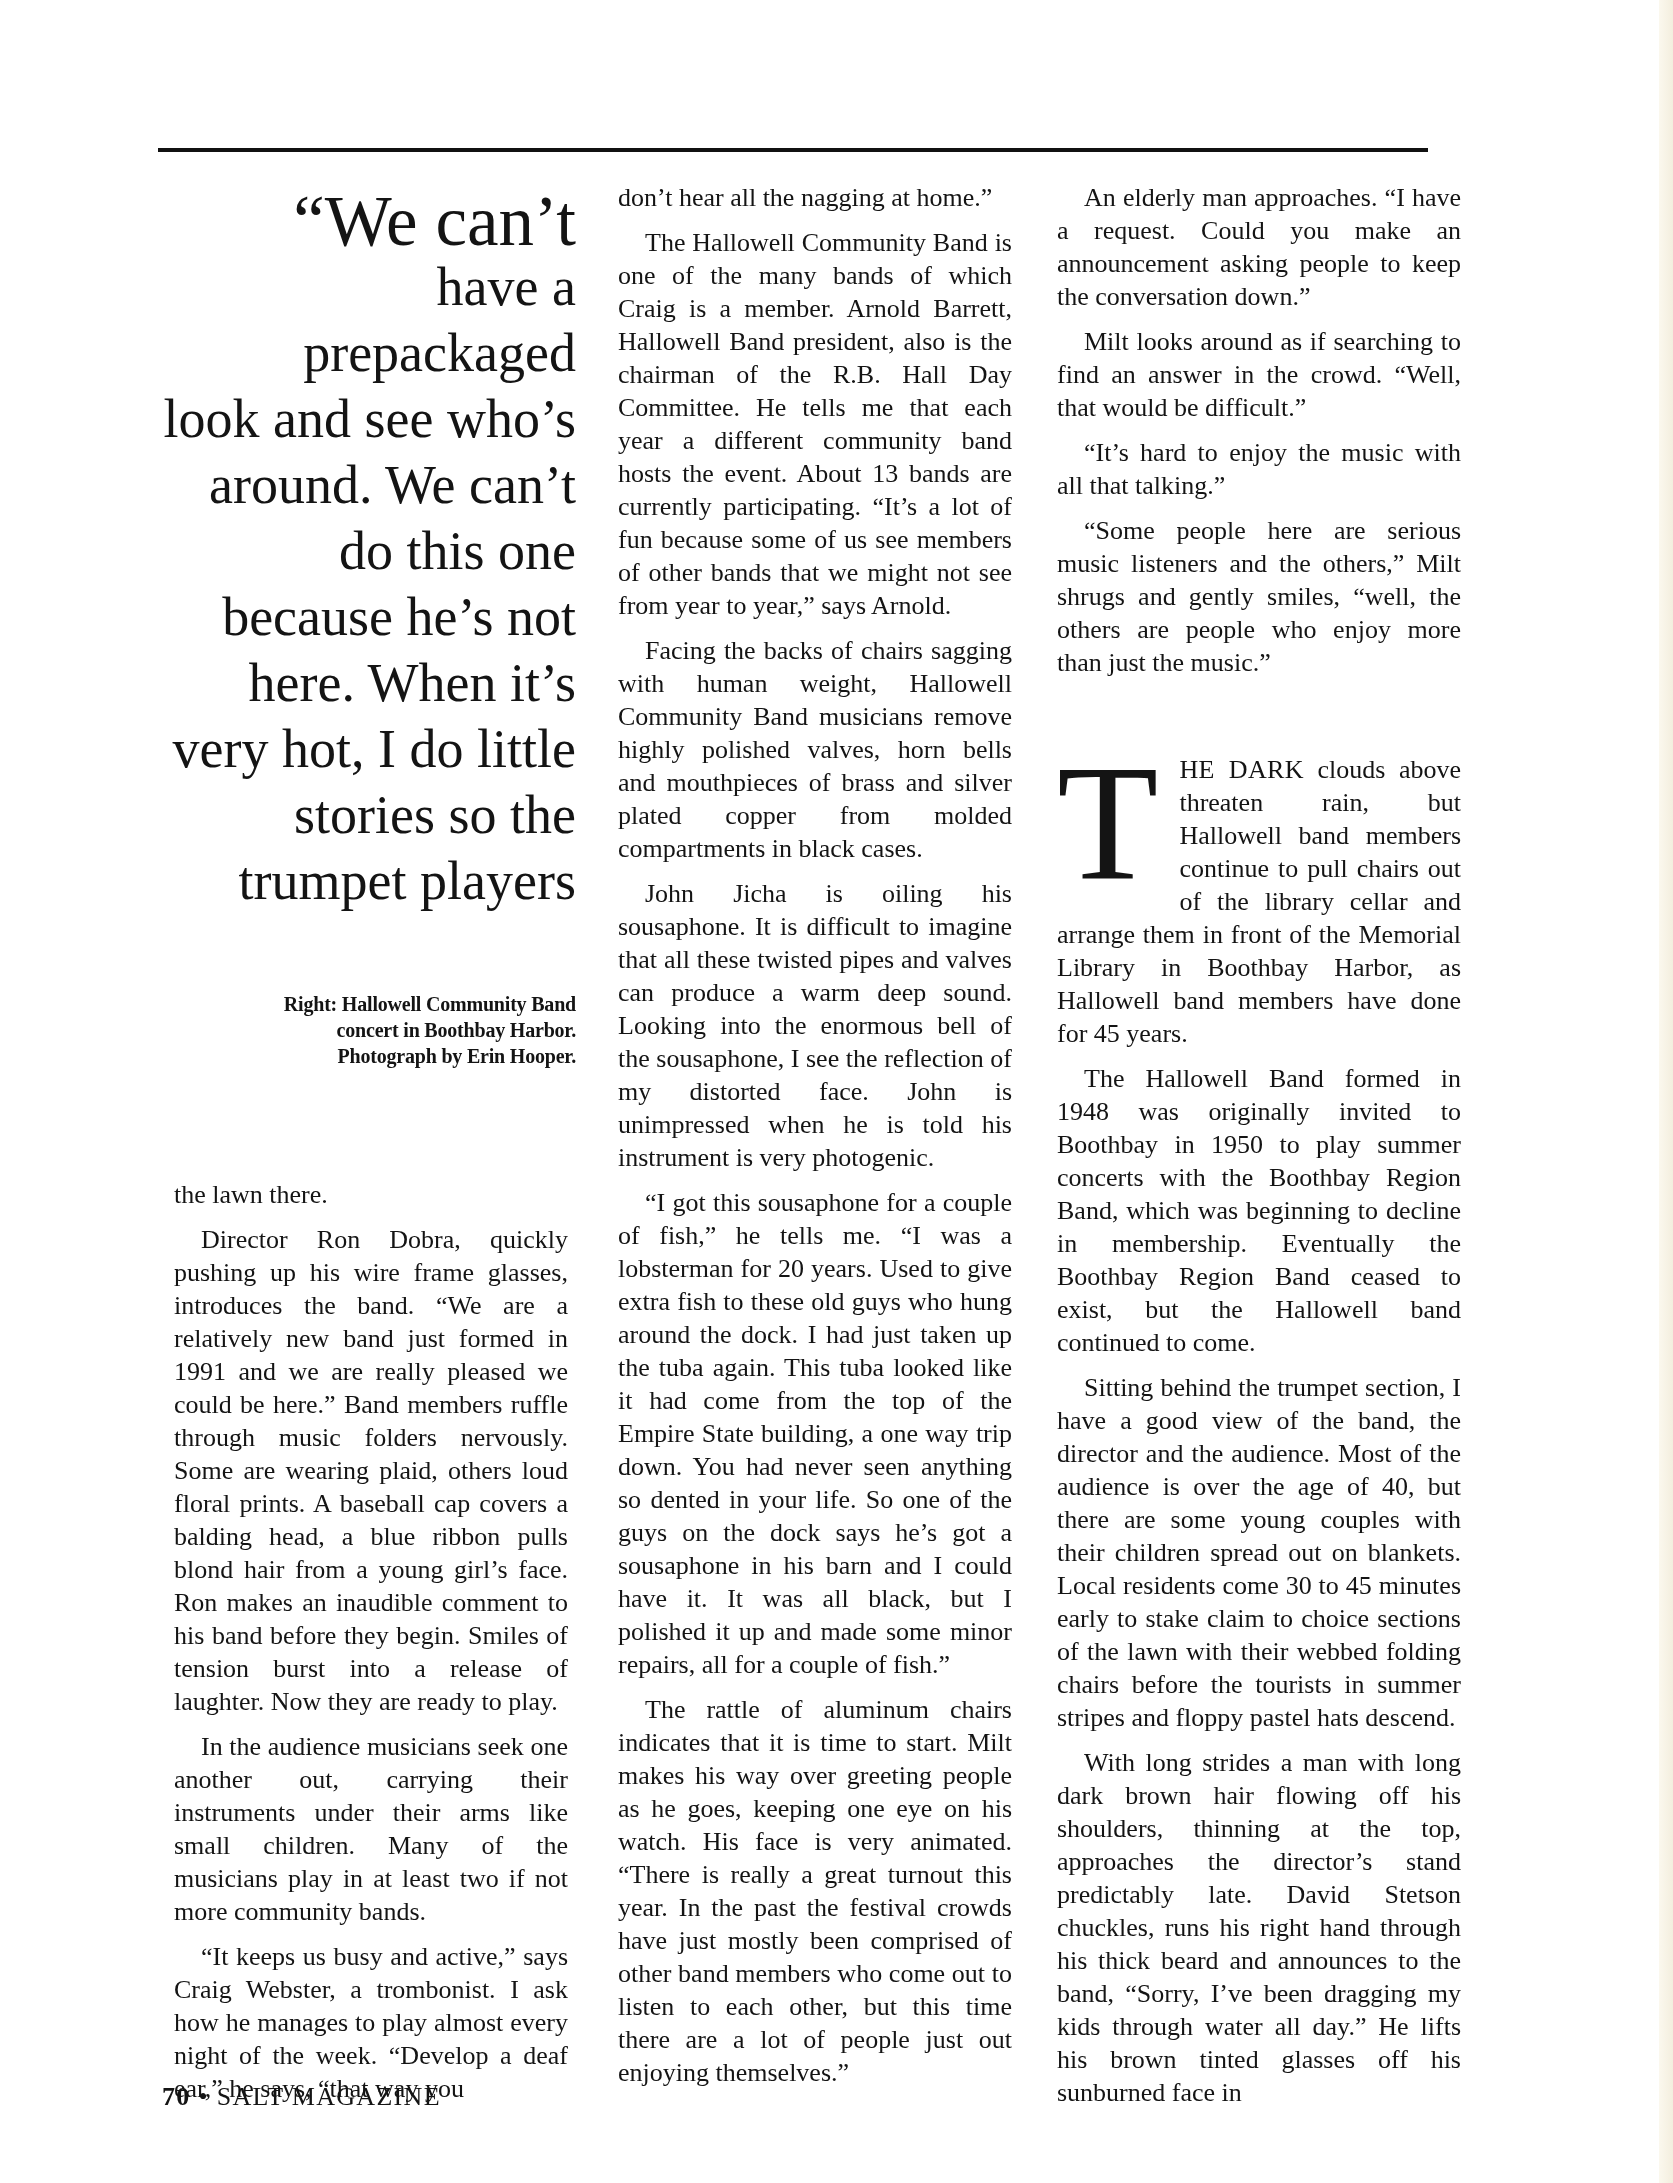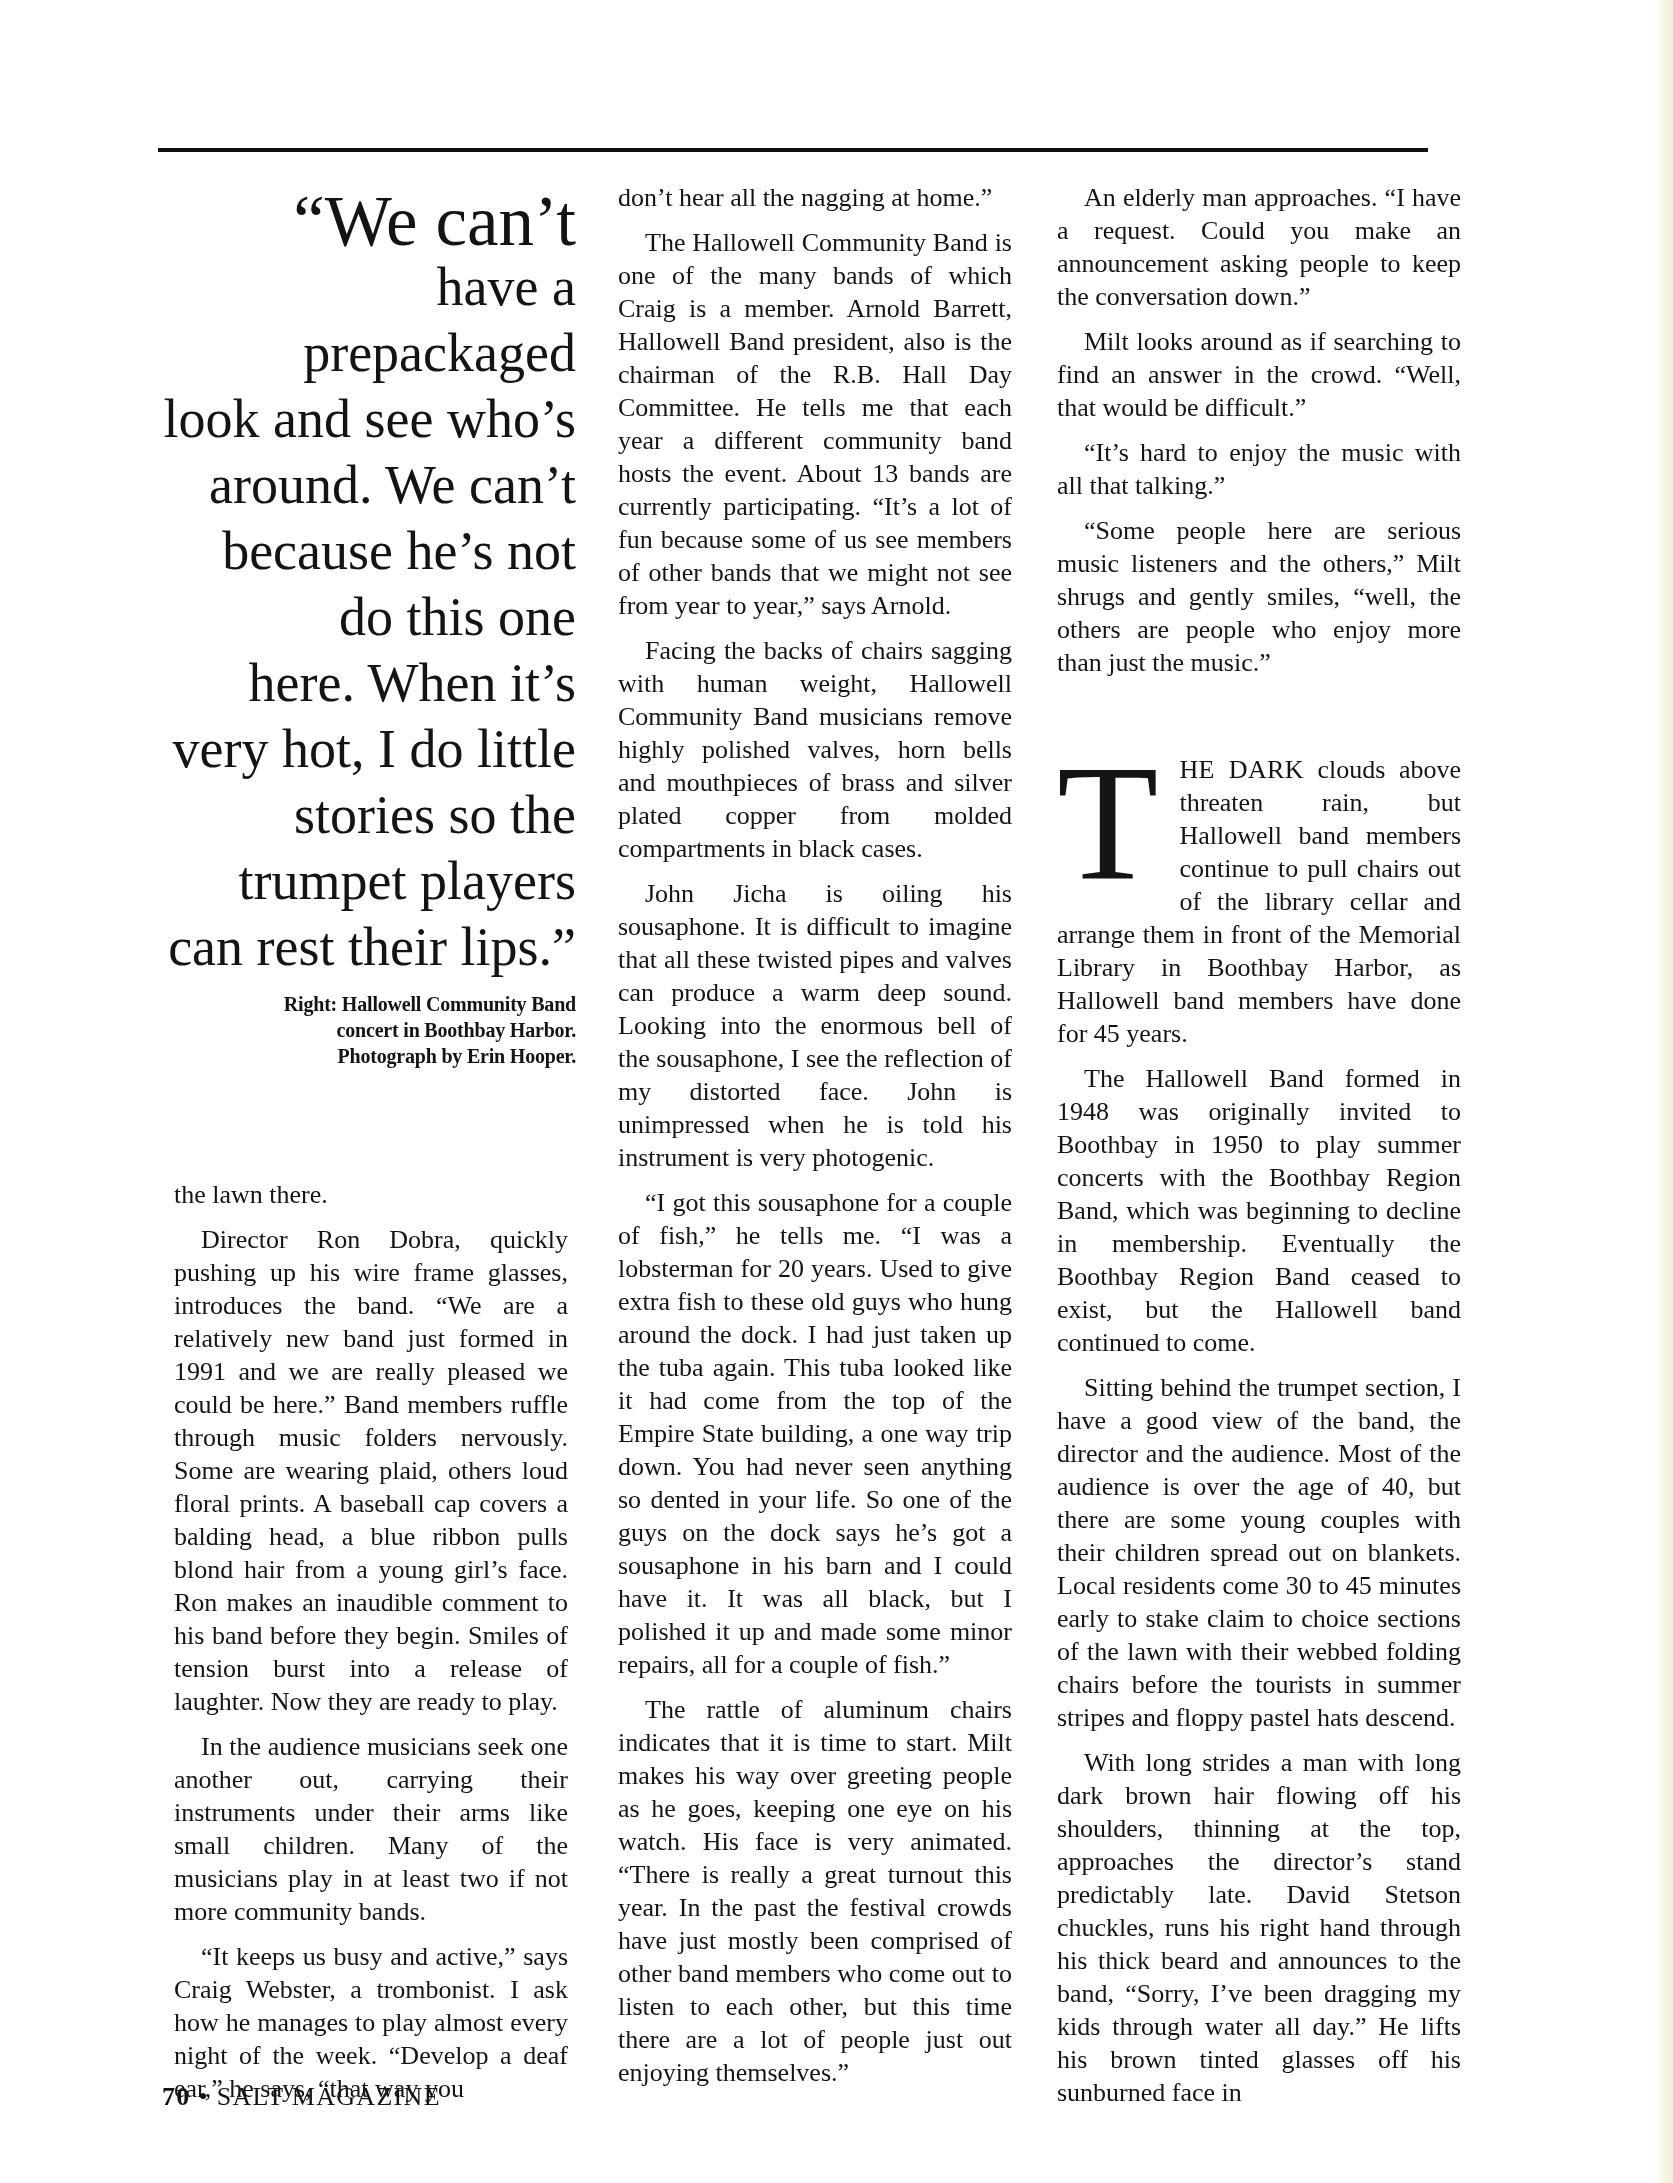--- a/index.html
+++ b/index.html
@@ -55,27 +55,26 @@
 <body>
 
 <div class="page-edge"></div>
 <div class="top-rule"></div>
 
 <div class="pullquote">
   <div class="first">“We can’t</div>
   <div>have a prepackaged</div>
   <div>look and see who’s</div>
   <div>around. We can’t</div>
+  <div>do this one</div>
   <div>because he’s not</div>
-  <div>do this one</div>
   <div>here. When it’s</div>
   <div>very hot, I do little</div>
   <div>stories so the</div>
   <div>trumpet players</div>
-  <div>can rest their lips.”</div>
 </div>
 
 <div class="caption">
   <div>Right: Hallowell Community Band</div>
   <div>concert in Boothbay Harbor.</div>
   <div>Photograph by Erin Hooper.</div>
 </div>
 
 <div class="col col1">
   <p class="noindent">the lawn there.</p>

